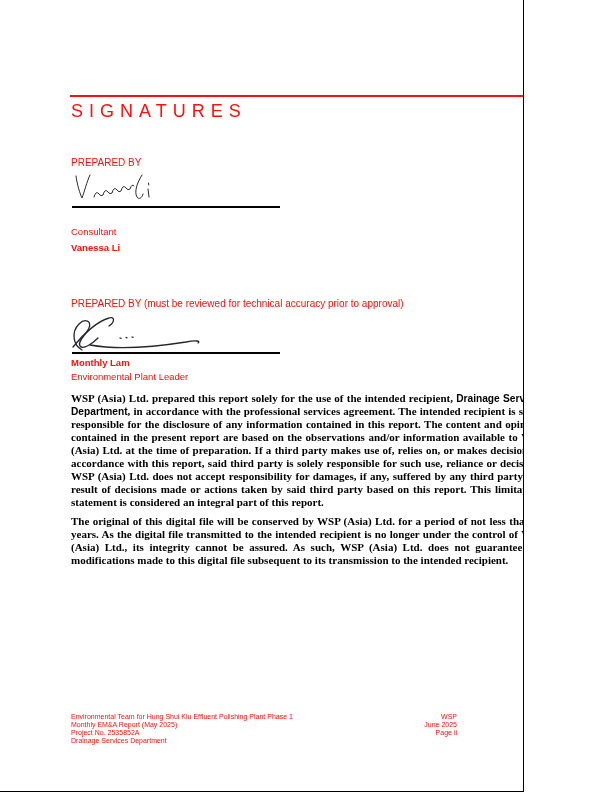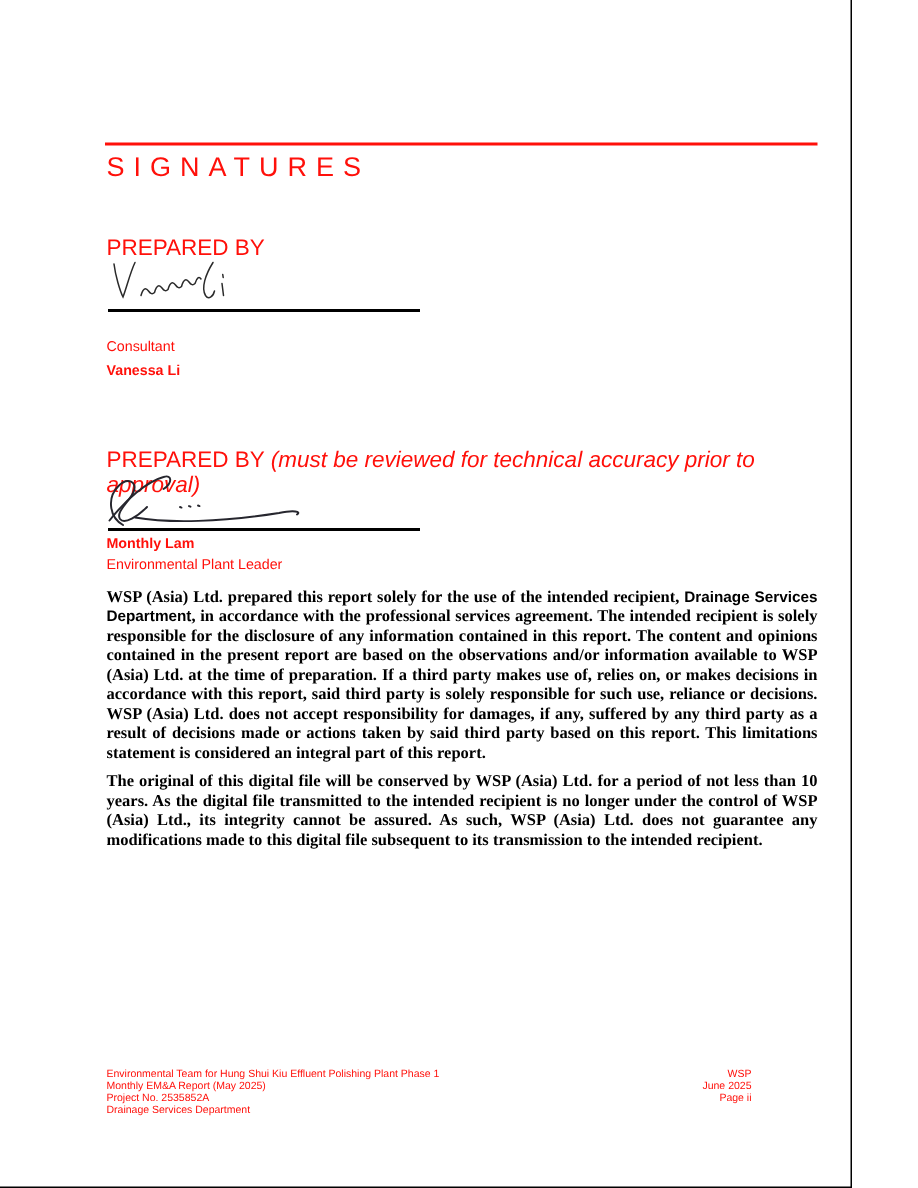--- a/index.html
+++ b/index.html
@@ -1,36 +1,36 @@
 <!DOCTYPE html>
 <html><head>
 <meta charset="utf-8">
 <style>
   html,body { margin:0; padding:0; background:#fff; }
   .page {
     position:relative;
-    width:568px; height:792px;
+    width:524px; height:792px;
     box-sizing:border-box;
     background:#ffffff;
     border-right:1px solid #000;
     border-bottom:1px solid #000;
     font-family:"Liberation Sans", sans-serif;
     overflow:hidden;
   }
   .rule-red {
     position:absolute; left:70px; top:95px;
     width:475px; height:2px; background:#ff100a;
   }
   .doc-title {
     position:absolute; left:71px; top:101px;
     font-size:18px; letter-spacing:6px;
     color:#ff100a; font-weight:400;
   }
-  .sig-label { position:absolute; left:71px; font-size:15px; color:#ff100a; }
-  .sig-label .note { font-style:italic; }
+  .sig-label { position:absolute; left:71px; font-size:10px; color:#ff100a; }
+  .sig-label .note { }
   .sig-image { position:absolute; }
   .sig-line { position:absolute; left:72px; width:208px; background:#000; }
   .sig-name { position:absolute; left:71px; font-size:9.5px; font-weight:700; color:#ff100a; line-height:14px; }
   .sig-role { position:absolute; left:71px; font-size:9.5px; font-weight:400; color:#ff100a; line-height:14px; }
   .body-text {
     position:absolute; left:71px; top:392px; width:474px;
     font-family:"Liberation Serif", serif;
     font-size:11px; line-height:13px; text-align:justify; color:#000;font-weight:bold;
   }
   .body-text p { margin:0 0 6px 0; }

